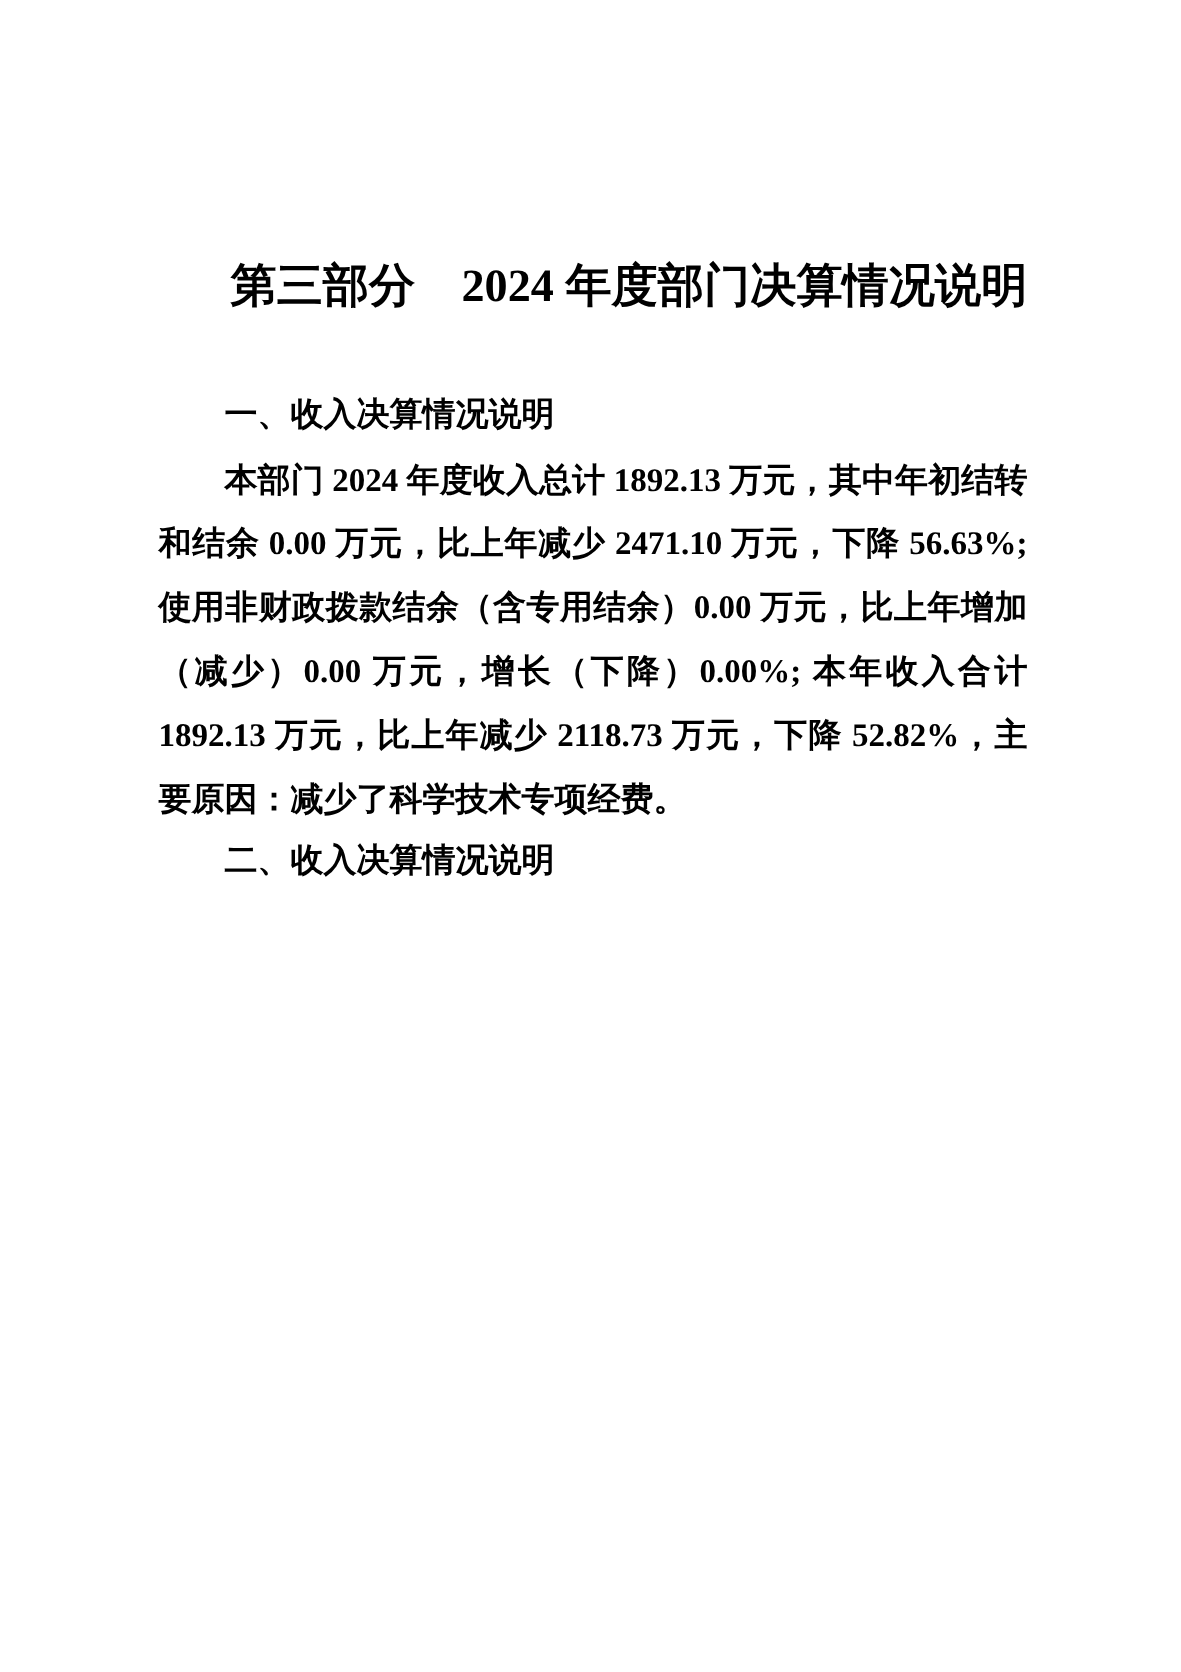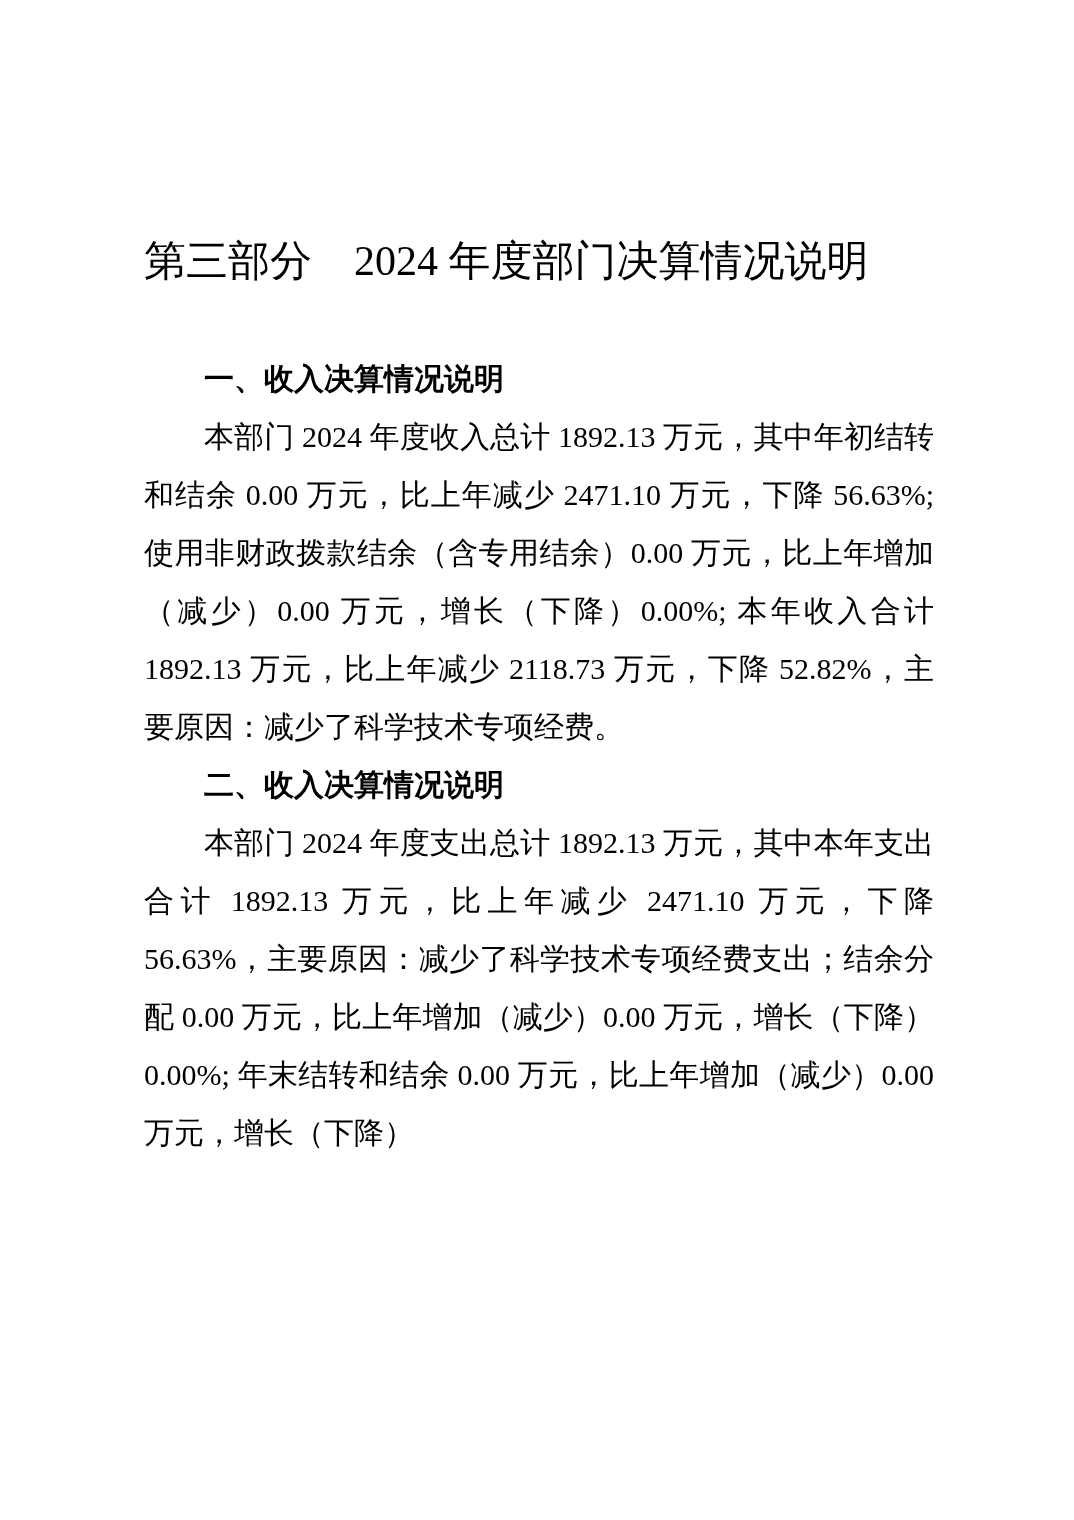--- a/index.html
+++ b/index.html
@@ -12,38 +12,38 @@
     width: 1074px;
     height: 1520px;
     box-sizing: border-box;
     background: #ffffff;
     color: #000000;
     overflow: hidden;
     padding: 235px 140px 0 144px;
   }
   .doc-title {
     font-family: "Liberation Serif", "DejaVu Serif", serif;
-    font-weight: normal;
+    font-weight: bold;
     font-size: 42px;
     line-height: 1.25;
-    text-align: left;
+    text-align: right;
     margin: 0 0 62px 0;
     white-space: nowrap;
   }
   .section-heading {
-    font-family: Liberation Sans, sans-serif;
+    font-family: Liberation Mono, monospace;
     font-weight: bold;
     font-size: 30px;
     line-height: 58px;
     text-indent: 60px;
     margin: 0;
   }
   .paragraph {
     font-family: "Liberation Serif", "DejaVu Serif", serif;
-    font-weight: normal;
+    font-weight: bold;
     font-size: 30px;
     line-height: 58px;
     text-align: justify;
     text-justify: inter-character;
     text-indent: 60px;
     margin: 0;
   }
 </style>
 </head>
 <body>
@@ -52,16 +52,15 @@
 
   <h1 class="doc-title">第三部分　2024 年度部门决算情况说明</h1>
 
   <section>
     <h2 class="section-heading">一、收入决算情况说明</h2>
     <p class="paragraph">本部门 2024 年度收入总计 1892.13 万元，其中年初结转和结余 0.00 万元，比上年减少 2471.10 万元，下降 56.63%; 使用非财政拨款结余（含专用结余）0.00 万元，比上年增加（减少）0.00 万元，增长（下降）0.00%; 本年收入合计 1892.13 万元，比上年减少 2118.73 万元，下降 52.82%，主要原因：减少了科学技术专项经费。</p>
   </section>
 
   <section>
     <h2 class="section-heading">二、收入决算情况说明</h2>
-    <p class="paragraph">本部门 2024 年度支出总计 1892.13 万元，其中本年支出合计 1892.13 万元，比上年减少 2471.10 万元，下降 56.63%，主要原因：减少了科学技术专项经费支出；结余分配 0.00 万元，比上年增加（减少）0.00 万元，增长（下降）0.00%; 年末结转和结余 0.00 万元，比上年增加（减少）0.00 万元，增长（下降）</p>
   </section>
 
 </div>
 
 </body></html>

